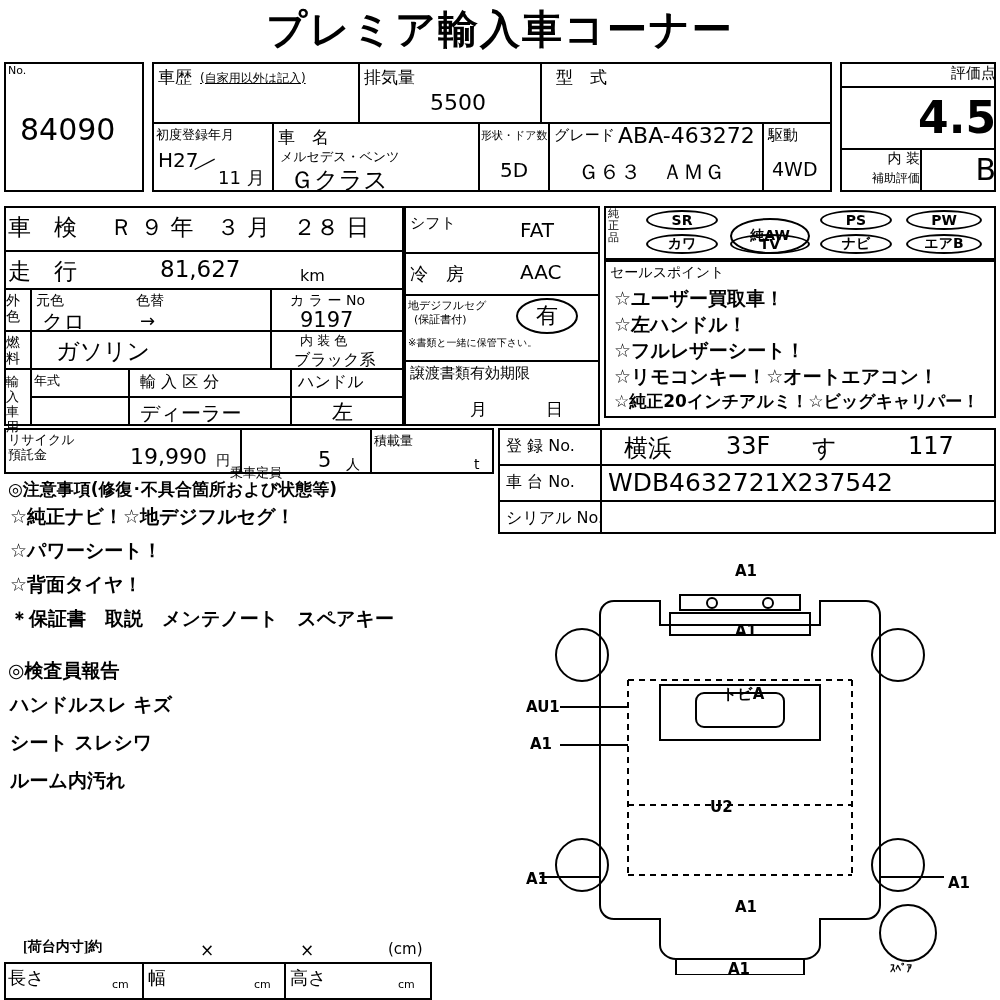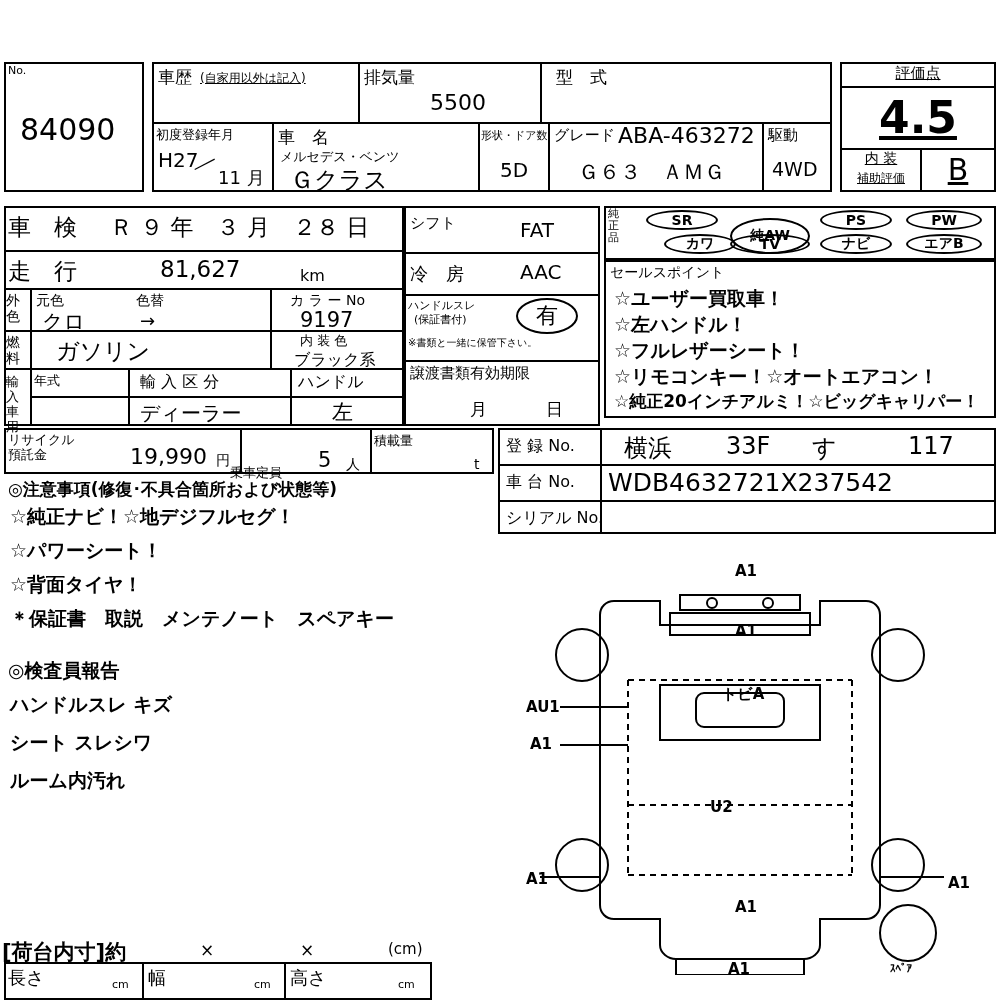--- a/index.html
+++ b/index.html
@@ -18,21 +18,21 @@
     text-align:center; font-size:40px; font-weight:bold;
     letter-spacing:2px;
   }
 
   .bx { position:absolute; border:2px solid #000; }
   .lbl { position:absolute; font-size:13px; }
   .val { position:absolute; font-size:22px; }
   .sm { font-size:11px; }
   .big { font-size:30px; }
 
-  .ctr { text-align:center;text-decoration:underline; }
+  .ctr { text-align:right; }
   .hl { position:absolute; background:#000; height:2px; }
   .vl { position:absolute; background:#000; width:2px; }
 
   .ell {
     position:absolute; border:2px solid #000; border-radius:50%;
     display:flex; align-items:center; justify-content:center;
     font-size:14px; font-weight:bold;
   }
   .under { text-decoration:underline; }
 
@@ -40,20 +40,21 @@
   .note-line { position:absolute; font-size:19px; font-weight:bold; white-space:nowrap; }
 
   svg.diagram { position:absolute; left:500px; top:555px; }
   .dlabel { position:absolute; font-size:15px; font-weight:bold; }
 </style>
 </head>
 <body>
 
 <div class="sheet">
 
+  <div class="title">プレミア輸入車コーナー</div>
 
   <div class="bx" style="left:4px; top:62px; width:140px; height:130px;"></div>
   <div class="lbl sm" style="left:8px; top:64px;">No.</div>
   <div class="val big" style="left:20px; top:112px;">84090</div>
 
   <div class="bx" style="left:152px; top:62px; width:680px; height:130px;"></div>
 
   <div class="hl" style="left:152px; top:122px; width:680px;"></div>
 
   <div class="vl" style="left:358px; top:62px; height:60px;"></div>
@@ -156,36 +157,36 @@
   <div class="hl" style="left:404px; top:252px; width:196px;"></div>
   <div class="hl" style="left:404px; top:294px; width:196px;"></div>
   <div class="hl" style="left:404px; top:360px; width:196px;"></div>
 
   <div class="lbl" style="left:410px; top:214px; font-size:15px;">シフト</div>
   <div class="val" style="left:520px; top:218px; font-size:20px;">FAT</div>
 
   <div class="lbl" style="left:410px; top:262px; font-size:18px;">冷　房</div>
   <div class="val" style="left:520px; top:260px; font-size:20px;">AAC</div>
 
-  <div class="lbl" style="left:408px; top:298px; font-size:11px;">ハンドルスレ</div>
+  <div class="lbl" style="left:408px; top:298px; font-size:11px;">地デジフルセグ</div>
   <div class="lbl" style="left:414px; top:312px; font-size:11px;">(保証書付)</div>
   <div class="ell" style="left:516px; top:298px; width:62px; height:36px; font-size:22px; font-weight:normal;">有</div>
   <div class="lbl" style="left:408px; top:336px; font-size:10px;">※書類と一緒に保管下さい。</div>
 
   <div class="lbl" style="left:410px; top:364px; font-size:15px;">譲渡書類有効期限</div>
   <div class="lbl" style="left:470px; top:398px; font-size:17px;">月</div>
   <div class="lbl" style="left:546px; top:398px; font-size:17px;">日</div>
 
   <div class="bx" style="left:604px; top:206px; width:392px; height:54px;"></div>
   <div class="lbl" style="left:608px; top:208px; font-size:11px; line-height:12px; width:16px;">純<br>正<br>品</div>
   <div class="ell" style="left:646px; top:210px; width:72px; height:20px;">SR</div>
   <div class="ell" style="left:730px; top:210px; width:80px; height:36px;margin-top:8px;">純AW</div>
   <div class="ell" style="left:820px; top:210px; width:72px; height:20px;">PS</div>
   <div class="ell" style="left:906px; top:210px; width:76px; height:20px;">PW</div>
-  <div class="ell" style="left:664px; top:234px; width:72px; height:20px;">カワ</div>
+  <div class="ell" style="left:646px; top:234px; width:72px; height:20px;">カワ</div>
   <div class="ell" style="left:730px; top:234px; width:80px; height:20px;">TV</div>
   <div class="ell" style="left:820px; top:234px; width:72px; height:20px;">ナビ</div>
   <div class="ell" style="left:906px; top:234px; width:76px; height:20px;">エアB</div>
 
   <div class="bx" style="left:604px; top:260px; width:392px; height:158px;"></div>
   <div class="lbl" style="left:610px; top:264px; font-size:14px;">セールスポイント</div>
   <div class="sp-line" style="left:614px; top:286px;">☆ユーザー買取車！</div>
   <div class="sp-line" style="left:614px; top:312px;">☆左ハンドル！</div>
   <div class="sp-line" style="left:614px; top:364px;">☆リモコンキー！☆オートエアコン！</div>
   <div class="sp-line" style="left:614px; top:338px;">☆フルレザーシート！</div>
@@ -266,21 +267,21 @@
   <div class="dlabel" style="left:722px; top:685px;">トビA</div>
   <div class="dlabel" style="left:526px; top:698px;">AU1</div>
   <div class="dlabel" style="left:530px; top:735px;">A1</div>
   <div class="dlabel" style="left:710px; top:798px;">U2</div>
   <div class="dlabel" style="left:526px; top:870px;">A1</div>
   <div class="dlabel" style="left:948px; top:874px;">A1</div>
   <div class="dlabel" style="left:735px; top:898px;">A1</div>
   <div class="dlabel" style="left:728px; top:960px;">A1</div>
   <div class="dlabel" style="left:890px; top:962px; font-size:11px;">ｽﾍﾟｱ</div>
 
-  <div class="note-line" style="left:2px; top:938px; font-size:21px;">[荷台内寸]約</div>
+  <div class="note-line" style="left:23px; top:938px; font-size:14px;font-family:Liberation Serif, serif;">[荷台内寸]約</div>
   <div class="lbl" style="left:200px; top:940px; font-size:17px;">×</div>
   <div class="lbl" style="left:300px; top:940px; font-size:17px;">×</div>
   <div class="lbl" style="left:388px; top:940px; font-size:15px;">(cm)</div>
 
   <div class="bx" style="left:4px; top:962px; width:428px; height:38px;"></div>
   <div class="vl" style="left:142px; top:962px; height:38px;"></div>
   <div class="vl" style="left:284px; top:962px; height:38px;"></div>
   <div class="lbl" style="left:8px; top:966px; font-size:18px;">長さ</div>
   <div class="lbl" style="left:112px; top:978px; font-size:11px;">cm</div>
   <div class="lbl" style="left:148px; top:966px; font-size:18px;">幅</div>

